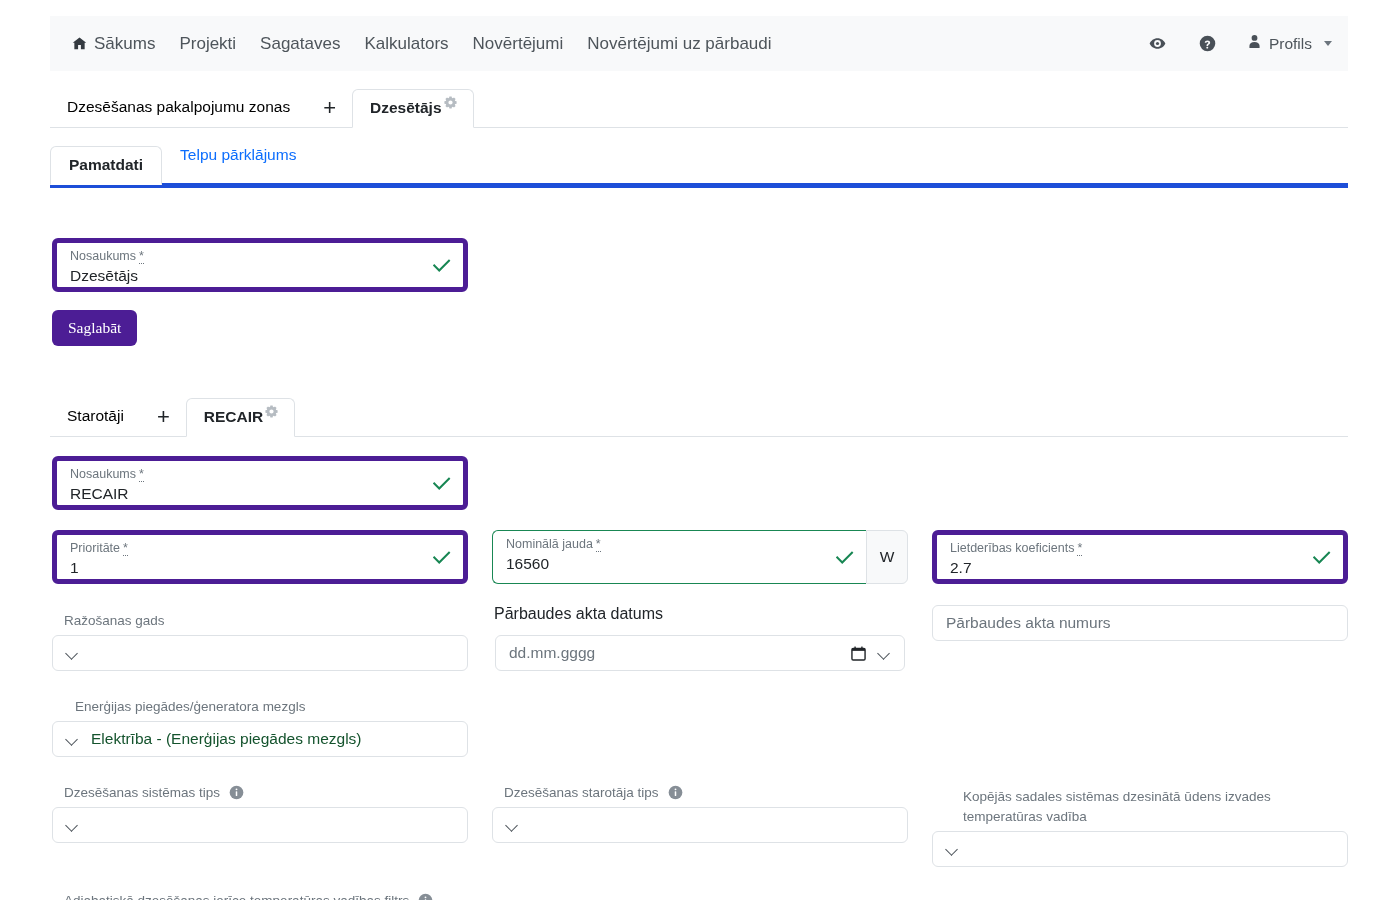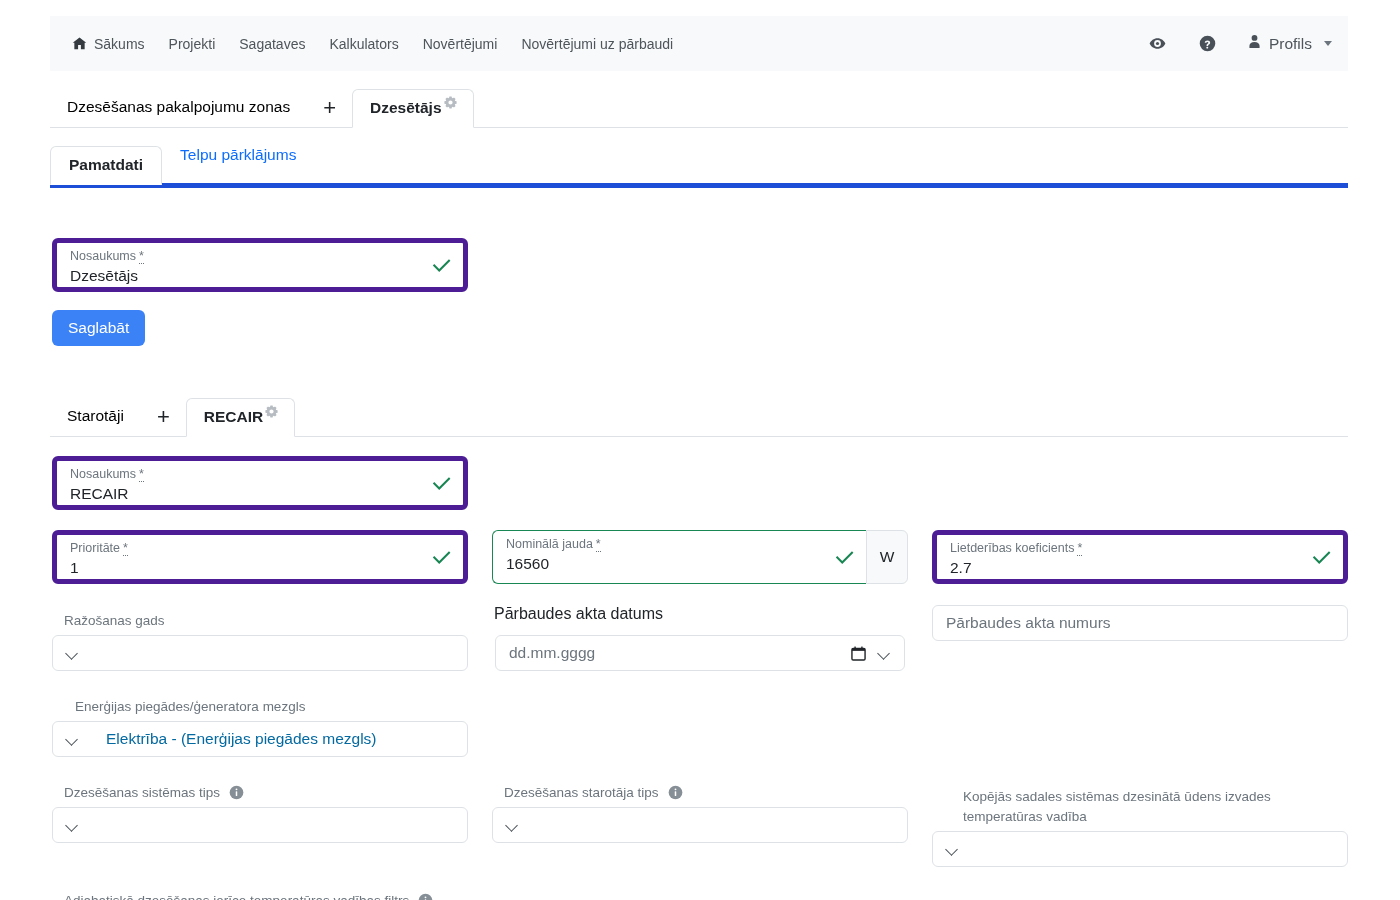--- a/index.html
+++ b/index.html
@@ -14,21 +14,21 @@
   .page { position: relative; width: 1400px; height: 900px; }
 
   
   .navbar {
     position: absolute; left: 50px; top: 16px; width: 1298px; height: 55px;
     background: #f8f9fa;
     display: flex; align-items: center;
   }
   .nav-left { display: flex; align-items: center; gap: 0; padding-left: 22px; }
   .nav-link {
-    font-size: 14px; color: #4e555b; padding: 0 12px; white-space: nowrap;
+    font-size: 17px; color: #4e555b; padding: 0 12px; white-space: nowrap;
     display: flex; align-items: center; gap: 7px; cursor: pointer;
   }
   .nav-link:first-child { padding-left: 0; }
   .home-ic { display: inline-block; width: 15px; height: 15px; color: #343a40; }
   .home-ic svg { display: block; width: 15px; height: 15px; fill: #343a40; }
   .nav-right {
     margin-left: auto; display: flex; align-items: center; gap: 16px; padding-right: 16px;
   }
   .nav-ic { width: 34px; display: flex; align-items: center; justify-content: center; cursor: pointer; }
   .nav-ic svg { display: block; fill: #495057; }
@@ -103,40 +103,40 @@
     font-size: 15.5px; color: #212529; white-space: nowrap;
   }
   .tick {
     position: absolute; right: 12px; top: 50%; transform: translateY(-50%);
     width: 19px; height: 19px;
   }
   .tick svg { display: block; width: 19px; height: 19px; }
 
   .btn-primary {
     position: absolute;
-    background: #3b82f6; color: #fff; border: none; border-radius: 6px;
-    font-family: Liberation Sans, sans-serif; font-size: 15.5px;
+    background: #4c1d95; color: #fff; border: none; border-radius: 6px;
+    font-family: Liberation Serif, serif; font-size: 15.5px;
     padding: 9px 16px; cursor: pointer;
   }
 
   .lbl-above {
     position: absolute; font-size: 13.5px; color: #6c757d;
     display: flex; align-items: flex-start; gap: 9px;
   }
   .lbl-above.dark { font-size: 16px; color: #212529; }
   .info-ic { flex: 0 0 auto; }
   .info-ic svg { display: block; }
 
   .ctl {
     position: absolute; background: #fff; border: 1px solid #dee2e6; border-radius: 6px;
     display: flex; align-items: center;
   }
   .ctl-chev-left { padding-left: 13px; }
   .ctl-text {
-    font-size: 15.5px; color: #0369a1; margin-left: 28px; white-space: nowrap;
+    font-size: 15.5px; color: #14532d; margin-left: 13px; white-space: nowrap;
   }
   .ctl-placeholder {
     font-size: 15.5px; color: #6c757d; margin-left: 13px; white-space: nowrap;
   }
   .chev {
     width: 12px; height: 12px; display: inline-block; position: relative; flex: 0 0 auto;
   }
   .chev::before {
     content: ""; position: absolute; left: 1px; top: 2px;
     width: 8px; height: 8px;

